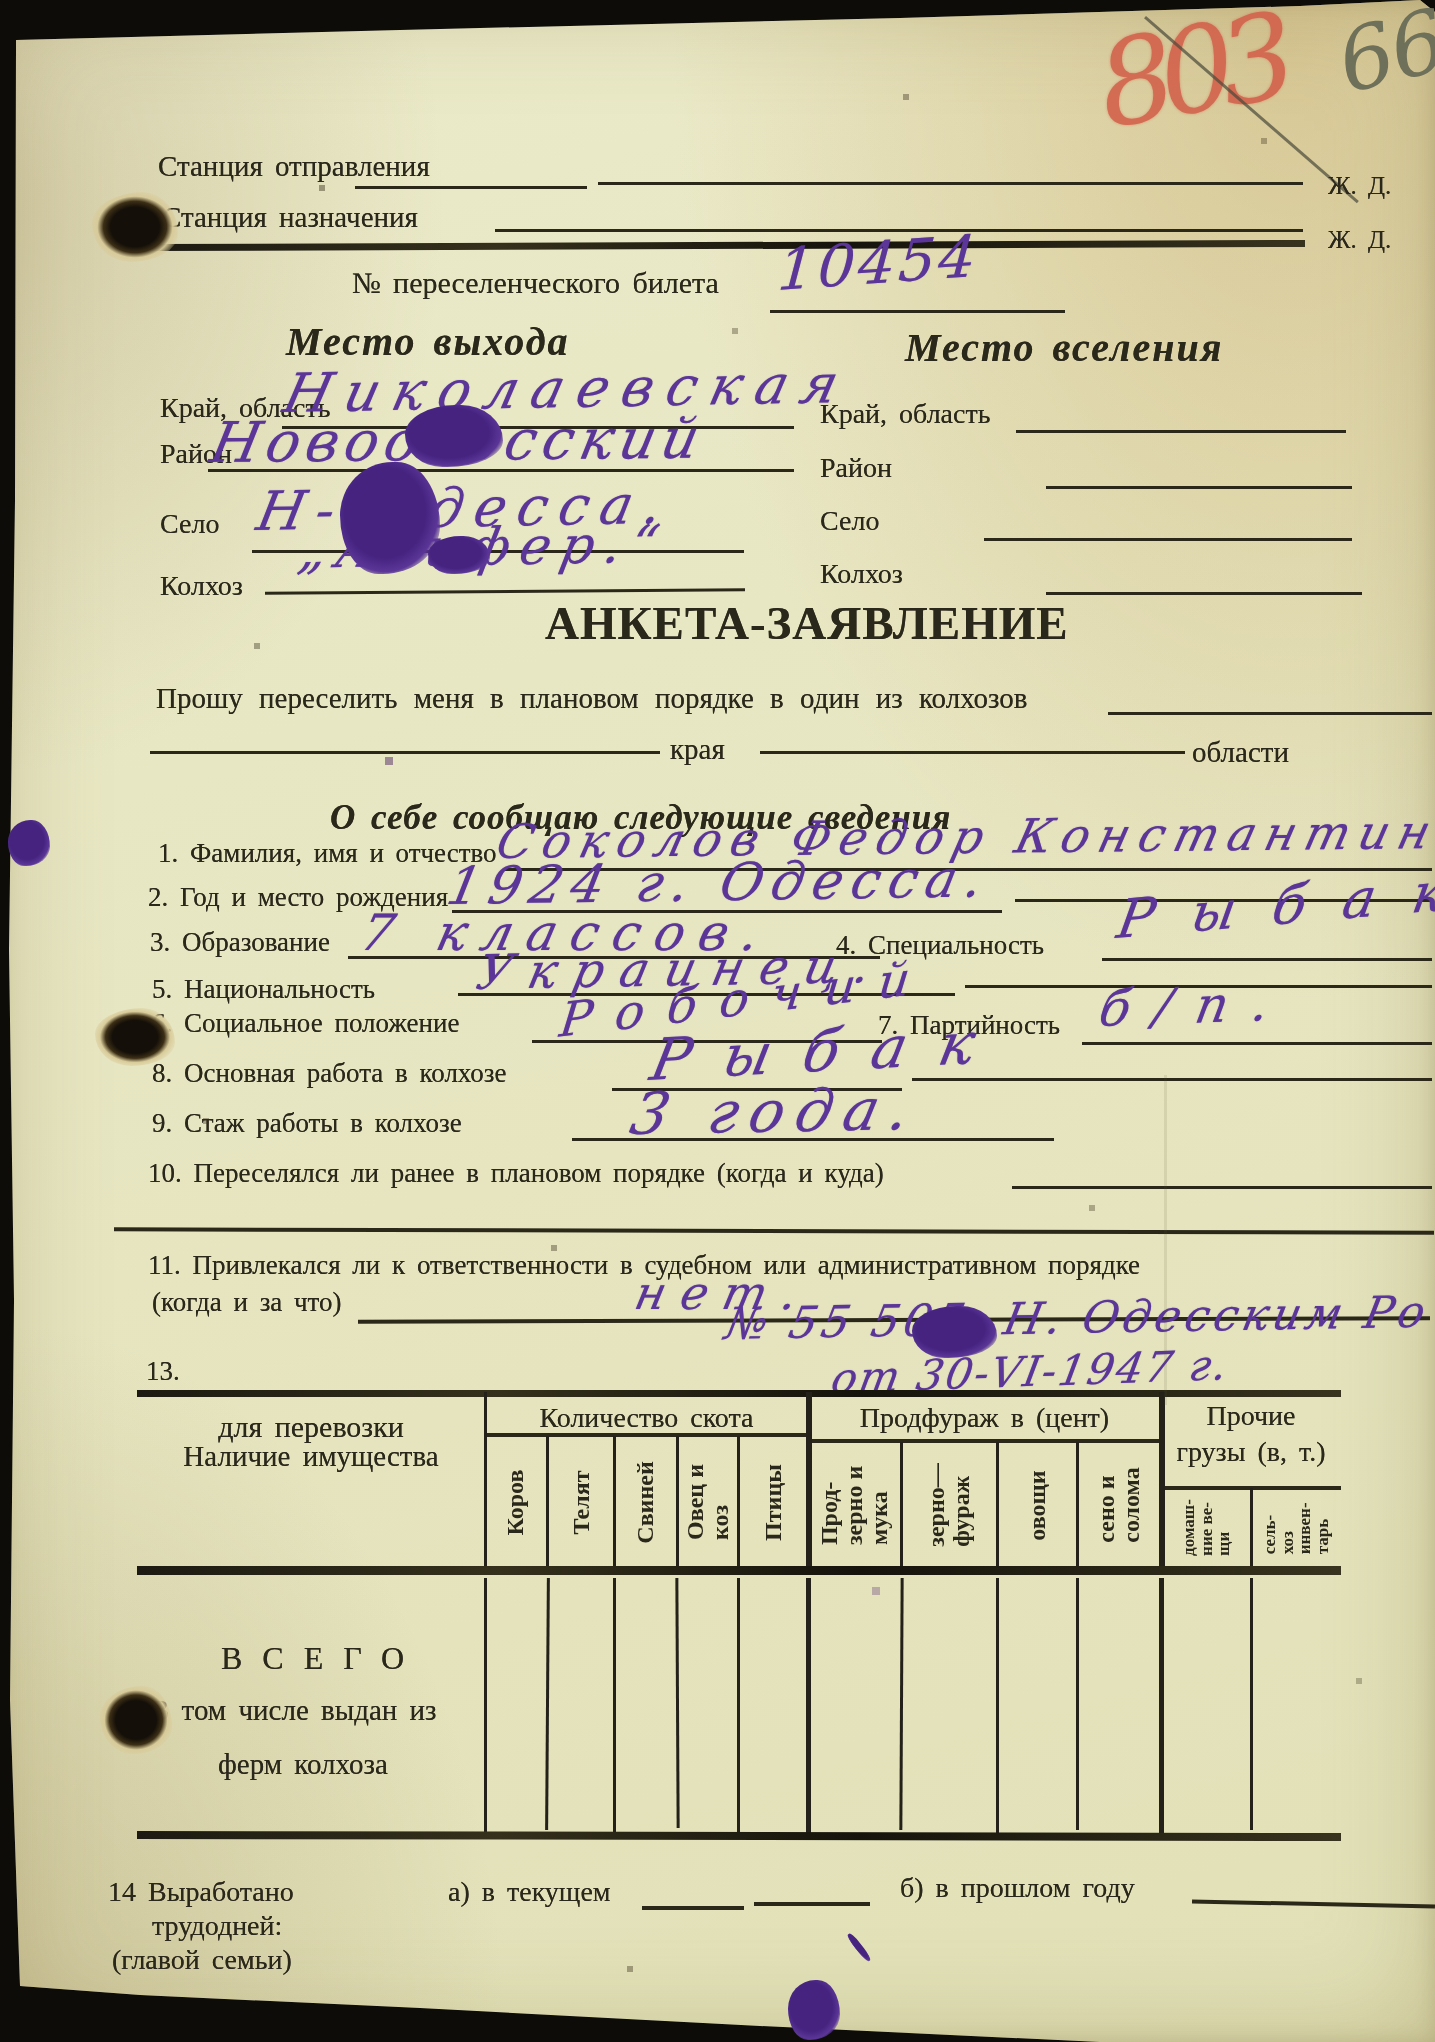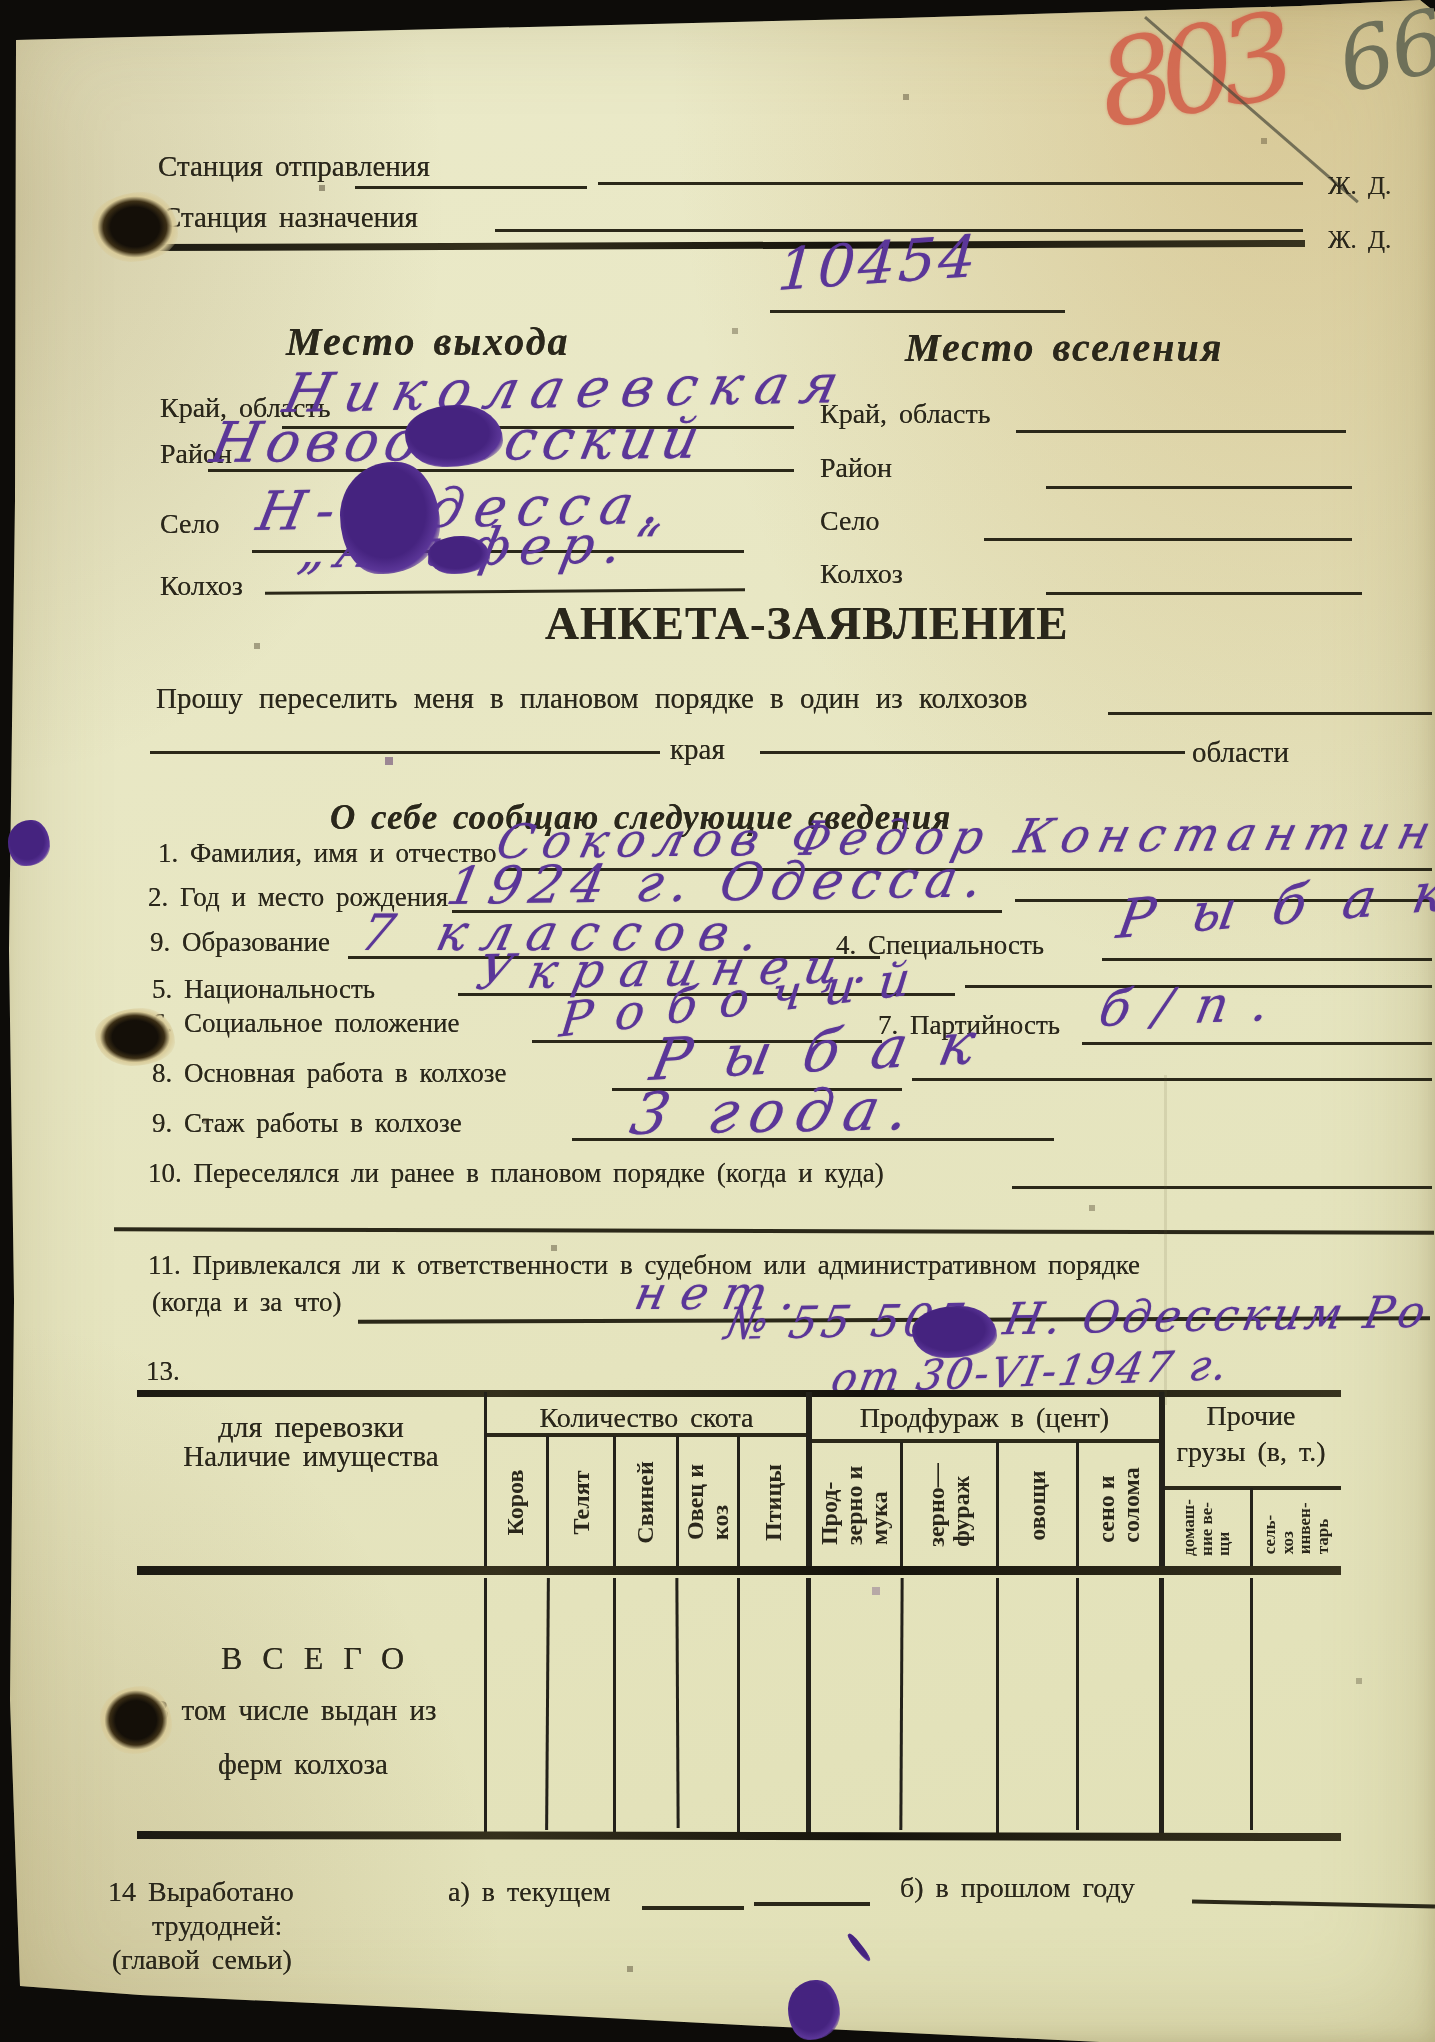--- a/index.html
+++ b/index.html
@@ -50,20 +50,21 @@
   <span class="t" style="left:158px;top:150px;font-size:29px;">Станция отправления</span>
   <div class="ln" style="left:355px;top:186px;width:232px;"></div>
   <div class="ln" style="left:598px;top:182px;width:705px;"></div>
   <span class="t" style="left:1328px;top:172px;font-size:25px;">Ж. Д.</span>
 
   <span class="t" style="left:162px;top:201px;font-size:29px;">Станция назначения</span>
   <div class="ln" style="left:495px;top:229px;width:808px;"></div>
   <div class="hv" style="left:150px;top:242px;width:1155px;height:7px;transform:rotate(-.2deg);"></div>
   <span class="t" style="left:1328px;top:226px;font-size:25px;">Ж. Д.</span>
 
+  <span class="t" style="left:352px;top:266px;font-size:30px;">№ переселенческого билета</span>
   <div class="ln" style="left:770px;top:310px;width:295px;"></div>
   <span class="hw" style="left:778px;top:236px;font-size:58px;letter-spacing:3px;transform:skewX(-8deg) rotate(-4deg);">10454</span>
 
   <span class="t it" style="left:286px;top:318px;font-size:40px;letter-spacing:2px;">Место выхода</span>
   <span class="t" style="left:160px;top:392px;font-size:28px;">Край, область</span>
   <div class="ln" style="left:282px;top:426px;width:512px;"></div>
   <span class="hw" style="left:285px;top:362px;font-size:54px;letter-spacing:13px;transform:skewX(-14deg) rotate(-1deg);">Николаевская</span>
   <span class="t" style="left:160px;top:438px;font-size:28px;">Район</span>
   <div class="ln" style="left:208px;top:469px;width:586px;"></div>
   <span class="hw" style="left:212px;top:410px;font-size:56px;letter-spacing:6px;transform:skewX(-12deg) rotate(-.5deg);">Новоодесский</span>
@@ -95,21 +96,21 @@
 
   <span class="t" style="left:158px;top:838px;font-size:27px;">1. Фамилия, имя и отчество</span>
   <div class="ln" style="left:505px;top:868px;width:927px;"></div>
   <span class="hw" style="left:498px;top:814px;font-size:47px;letter-spacing:9px;transform:skewX(-14deg) rotate(-.6deg);">Соколов Федор Константинович</span>
 
   <span class="t" style="left:148px;top:882px;font-size:27px;">2. Год и место рождения</span>
   <div class="ln" style="left:452px;top:910px;width:550px;"></div>
   <div class="ln" style="left:1015px;top:899px;width:417px;"></div>
   <span class="hw" style="left:448px;top:856px;font-size:52px;letter-spacing:8px;transform:skewX(-12deg) rotate(-.8deg);">1924 г. Одесса.</span>
 
-  <span class="t" style="left:150px;top:927px;font-size:27px;">9. Образование</span>
+  <span class="t" style="left:150px;top:927px;font-size:27px;">3. Образование</span>
   <div class="ln" style="left:348px;top:956px;width:532px;"></div>
   <span class="hw" style="left:362px;top:904px;font-size:50px;letter-spacing:14px;transform:skewX(-13deg);">7 классов.</span>
   <span class="t" style="left:836px;top:930px;font-size:27px;">4. Специальность</span>
   <div class="ln" style="left:1102px;top:958px;width:330px;"></div>
   <span class="hw" style="left:1118px;top:888px;font-size:54px;letter-spacing:36px;transform:skewX(-14deg) rotate(-5deg);">Рыбак</span>
 
   <span class="t" style="left:152px;top:962px;font-size:27px;margin-top:12px;">5. Национальность</span>
   <div class="ln" style="left:458px;top:993px;width:497px;"></div>
   <div class="ln" style="left:965px;top:985px;width:467px;"></div>
   <span class="hw" style="left:478px;top:944px;font-size:48px;letter-spacing:16px;transform:skewX(-13deg) rotate(-1deg);">Украинец.</span>

